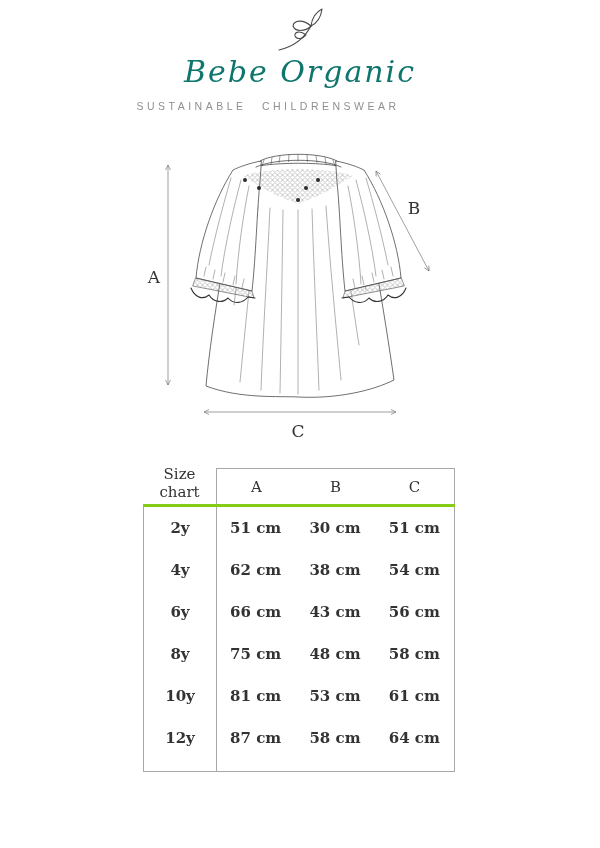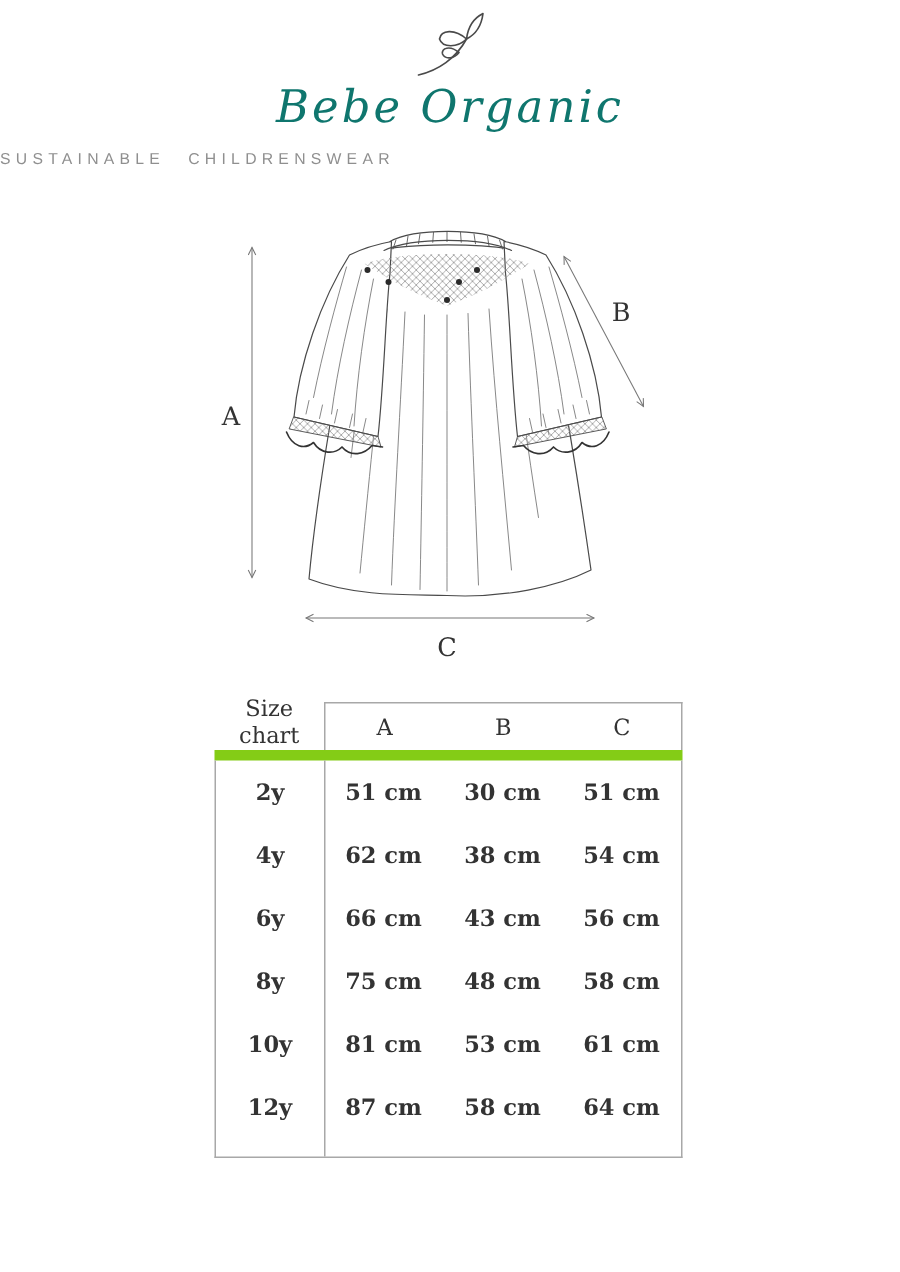--- a/index.html
+++ b/index.html
@@ -20,20 +20,21 @@
     position: absolute; left: 0; top: 54px; width: 600px;
     text-align: center;
     font-family: "DejaVu Serif", serif;
     font-style: italic;
     font-size: 30px;
     letter-spacing: 2px;
     color: #0f766e;
   }
   .brand-tagline {
     position: absolute; left: 0; top: 100px; width: 536px;
+    text-align: center;
     font-family: "Liberation Sans", sans-serif;
     font-size: 10.5px;
     letter-spacing: 3.5px;
     word-spacing: 9px;
     color: #8f8f8f;
   }
   
   .diagram {
     position: absolute; left: 140px; top: 140px;
     width: 300px; height: 305px;
@@ -41,21 +42,21 @@
   
   .size-table {
     position: absolute; left: 143px; top: 462px;
     width: 312px;
     font-size: 15px;
     color: #333333;
   }
   .size-table .hdr-row {
     display: flex;
     height: 45px;
-    border-bottom: 7px solid #84cc16;
+    border-bottom: 3px solid #84cc16;
     box-sizing: border-box;
   }
   .size-table .hdr-size {
     width: 73px;
     display: flex; flex-direction: column;
     align-items: center; justify-content: center;
     line-height: 1.2;
     text-align: center;
   }
   .size-table .hdr-cols {

